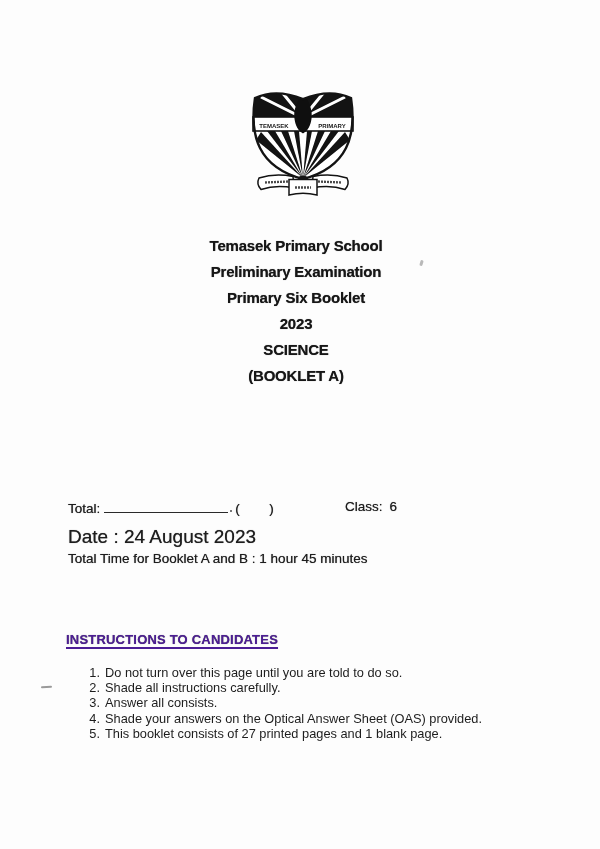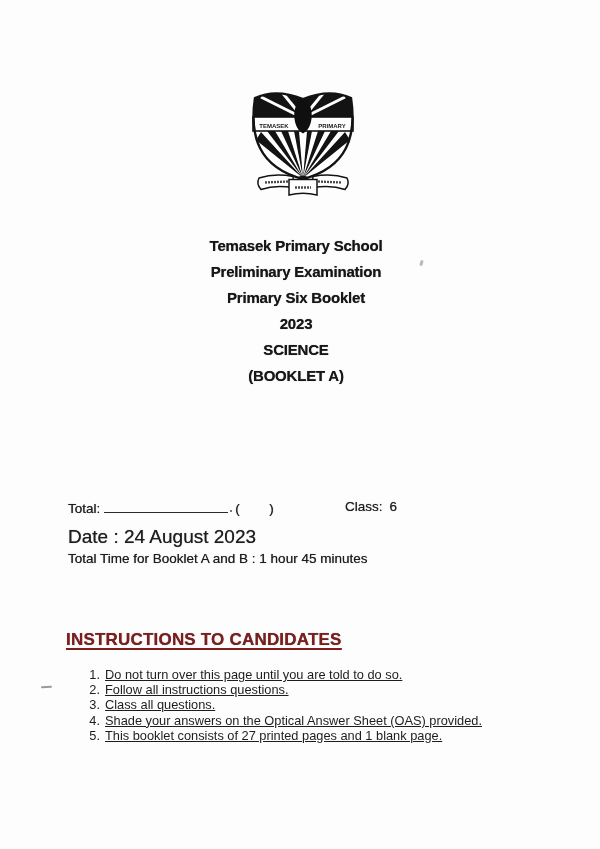--- a/index.html
+++ b/index.html
@@ -29,26 +29,26 @@
   .scan-dot{display:inline-block;width:2px;height:2px;background:#4a4a4a;border-radius:50%;margin:0 3px 1px 1px;vertical-align:baseline;}
   .paren{white-space:pre;letter-spacing:1px;}
   .class-group{position:absolute;left:277px;top:0;}
   .class-value{margin-left:7px;}
   .date-line{position:absolute;left:68px;top:526px;font-size:19px;}
   .time-line{position:absolute;left:68px;top:551px;font-size:13.5px;}
 
   
   .instructions{position:absolute;left:66px;top:630px;width:480px;}
   .instructions-heading{
-    font-weight:bold;font-size:17px;letter-spacing:0.2px;color:#7f1d1d;
+    font-weight:bold;font-size:13px;letter-spacing:0.2px;color:#4c1d95;
     text-decoration:underline;text-decoration-thickness:1.6px;text-underline-offset:2.5px;
     display:inline-block;
   }
   .instr-list{margin:17px 0 0 0;padding:0;list-style:none;}
-  .instr-item{font-size:12.8px;line-height:15.2px;white-space:nowrap;text-decoration:underline;}
+  .instr-item{font-size:12.8px;line-height:15.2px;white-space:nowrap;}
   .instr-num{display:inline-block;width:34px;text-align:right;}
   .instr-text{margin-left:5px;}
 
   
   .stray-dash{position:absolute;left:41px;top:686px;width:11px;height:2px;background:#9a9a9a;border-radius:1px;transform:rotate(-3deg);}
 </style>
 </head>
 <body>
 
 <div class="page">
@@ -119,22 +119,22 @@
     </span>
   </div>
 
   <div class="date-line scan">Date : 24 August 2023</div>
   <div class="time-line scan">Total Time for Booklet A and B : 1 hour 45 minutes</div>
 
   <div class="instructions">
     <span class="instructions-heading scan">INSTRUCTIONS TO CANDIDATES</span>
     <ol class="instr-list">
       <li class="instr-item"><span class="instr-num">1.</span><span class="instr-text">Do not turn over this page until you are told to do so.</span></li>
-      <li class="instr-item"><span class="instr-num">2.</span><span class="instr-text">Follow all instructions questions.</span></li>
-      <li class="instr-item"><span class="instr-num">3.</span><span class="instr-text">Class all questions.</span></li>
+      <li class="instr-item"><span class="instr-num">2.</span><span class="instr-text">Shade all instructions carefully.</span></li>
+      <li class="instr-item"><span class="instr-num">3.</span><span class="instr-text">Answer all consists.</span></li>
       <li class="instr-item"><span class="instr-num">4.</span><span class="instr-text">Shade your answers on the Optical Answer Sheet (OAS) provided.</span></li>
       <li class="instr-item"><span class="instr-num">5.</span><span class="instr-text">This booklet consists of 27 printed pages and 1 blank page.</span></li>
     </ol>
   </div>
 
   <div class="stray-dash"></div>
 
 </div>
 
 </body></html>

